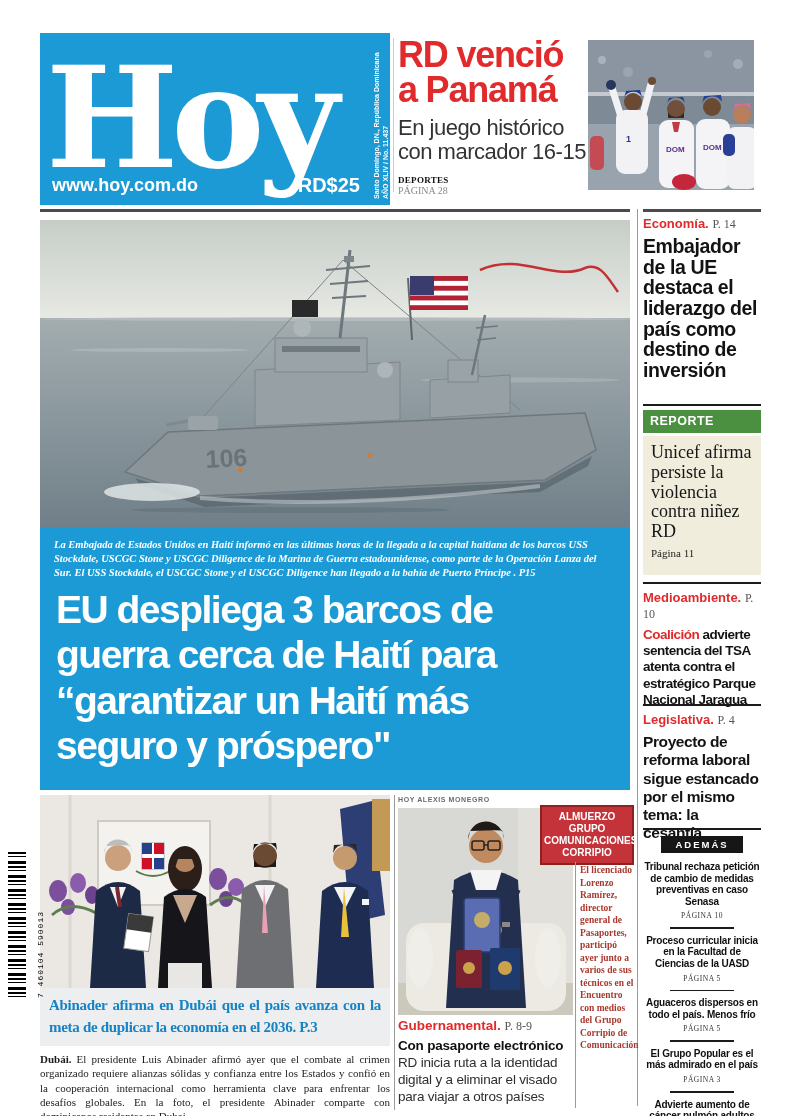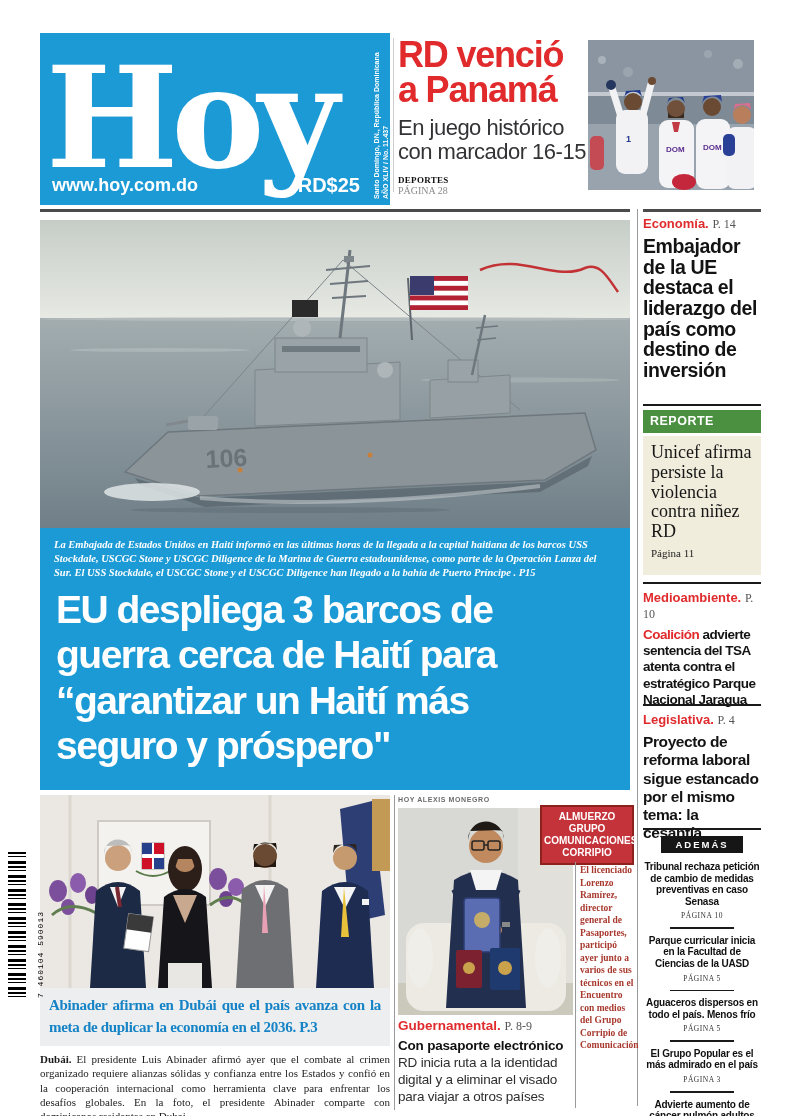--- a/index.html
+++ b/index.html
@@ -283,21 +283,21 @@
     </div>
     <div class="sb-hl">Proyecto de reforma laboral sigue estancado por el mismo tema: la cesantía</div>
   </div>
   <div class="abs sb-rule" id="sb-rule4"></div>
 
   <div class="abs side" id="ademas">
     <div id="ademas-bar">ADEMÁS</div>
     <div class="ad-text">Tribunal rechaza petición de cambio de medidas preventivas en caso Senasa</div>
     <div class="ad-pg">PÁGINA 10</div>
     <div class="ad-rule"></div>
-    <div class="ad-text">Parque curricular inicia en la Facultad de Ciencias de la UASD</div>
+    <div class="ad-text">Proceso curricular inicia en la Facultad de Ciencias de la UASD</div>
     <div class="ad-pg">PÁGINA 5</div>
     <div class="ad-rule"></div>
     <div class="ad-text">Aguaceros dispersos en todo el país. Menos frío</div>
     <div class="ad-pg">PÁGINA 5</div>
     <div class="ad-rule"></div>
     <div class="ad-text">El Grupo Popular es el más admirado en el país</div>
     <div class="ad-pg">PÁGINA 3</div>
     <div class="ad-rule"></div>
     <div class="ad-text">Advierte aumento de cáncer pulmón adultos</div>
 

